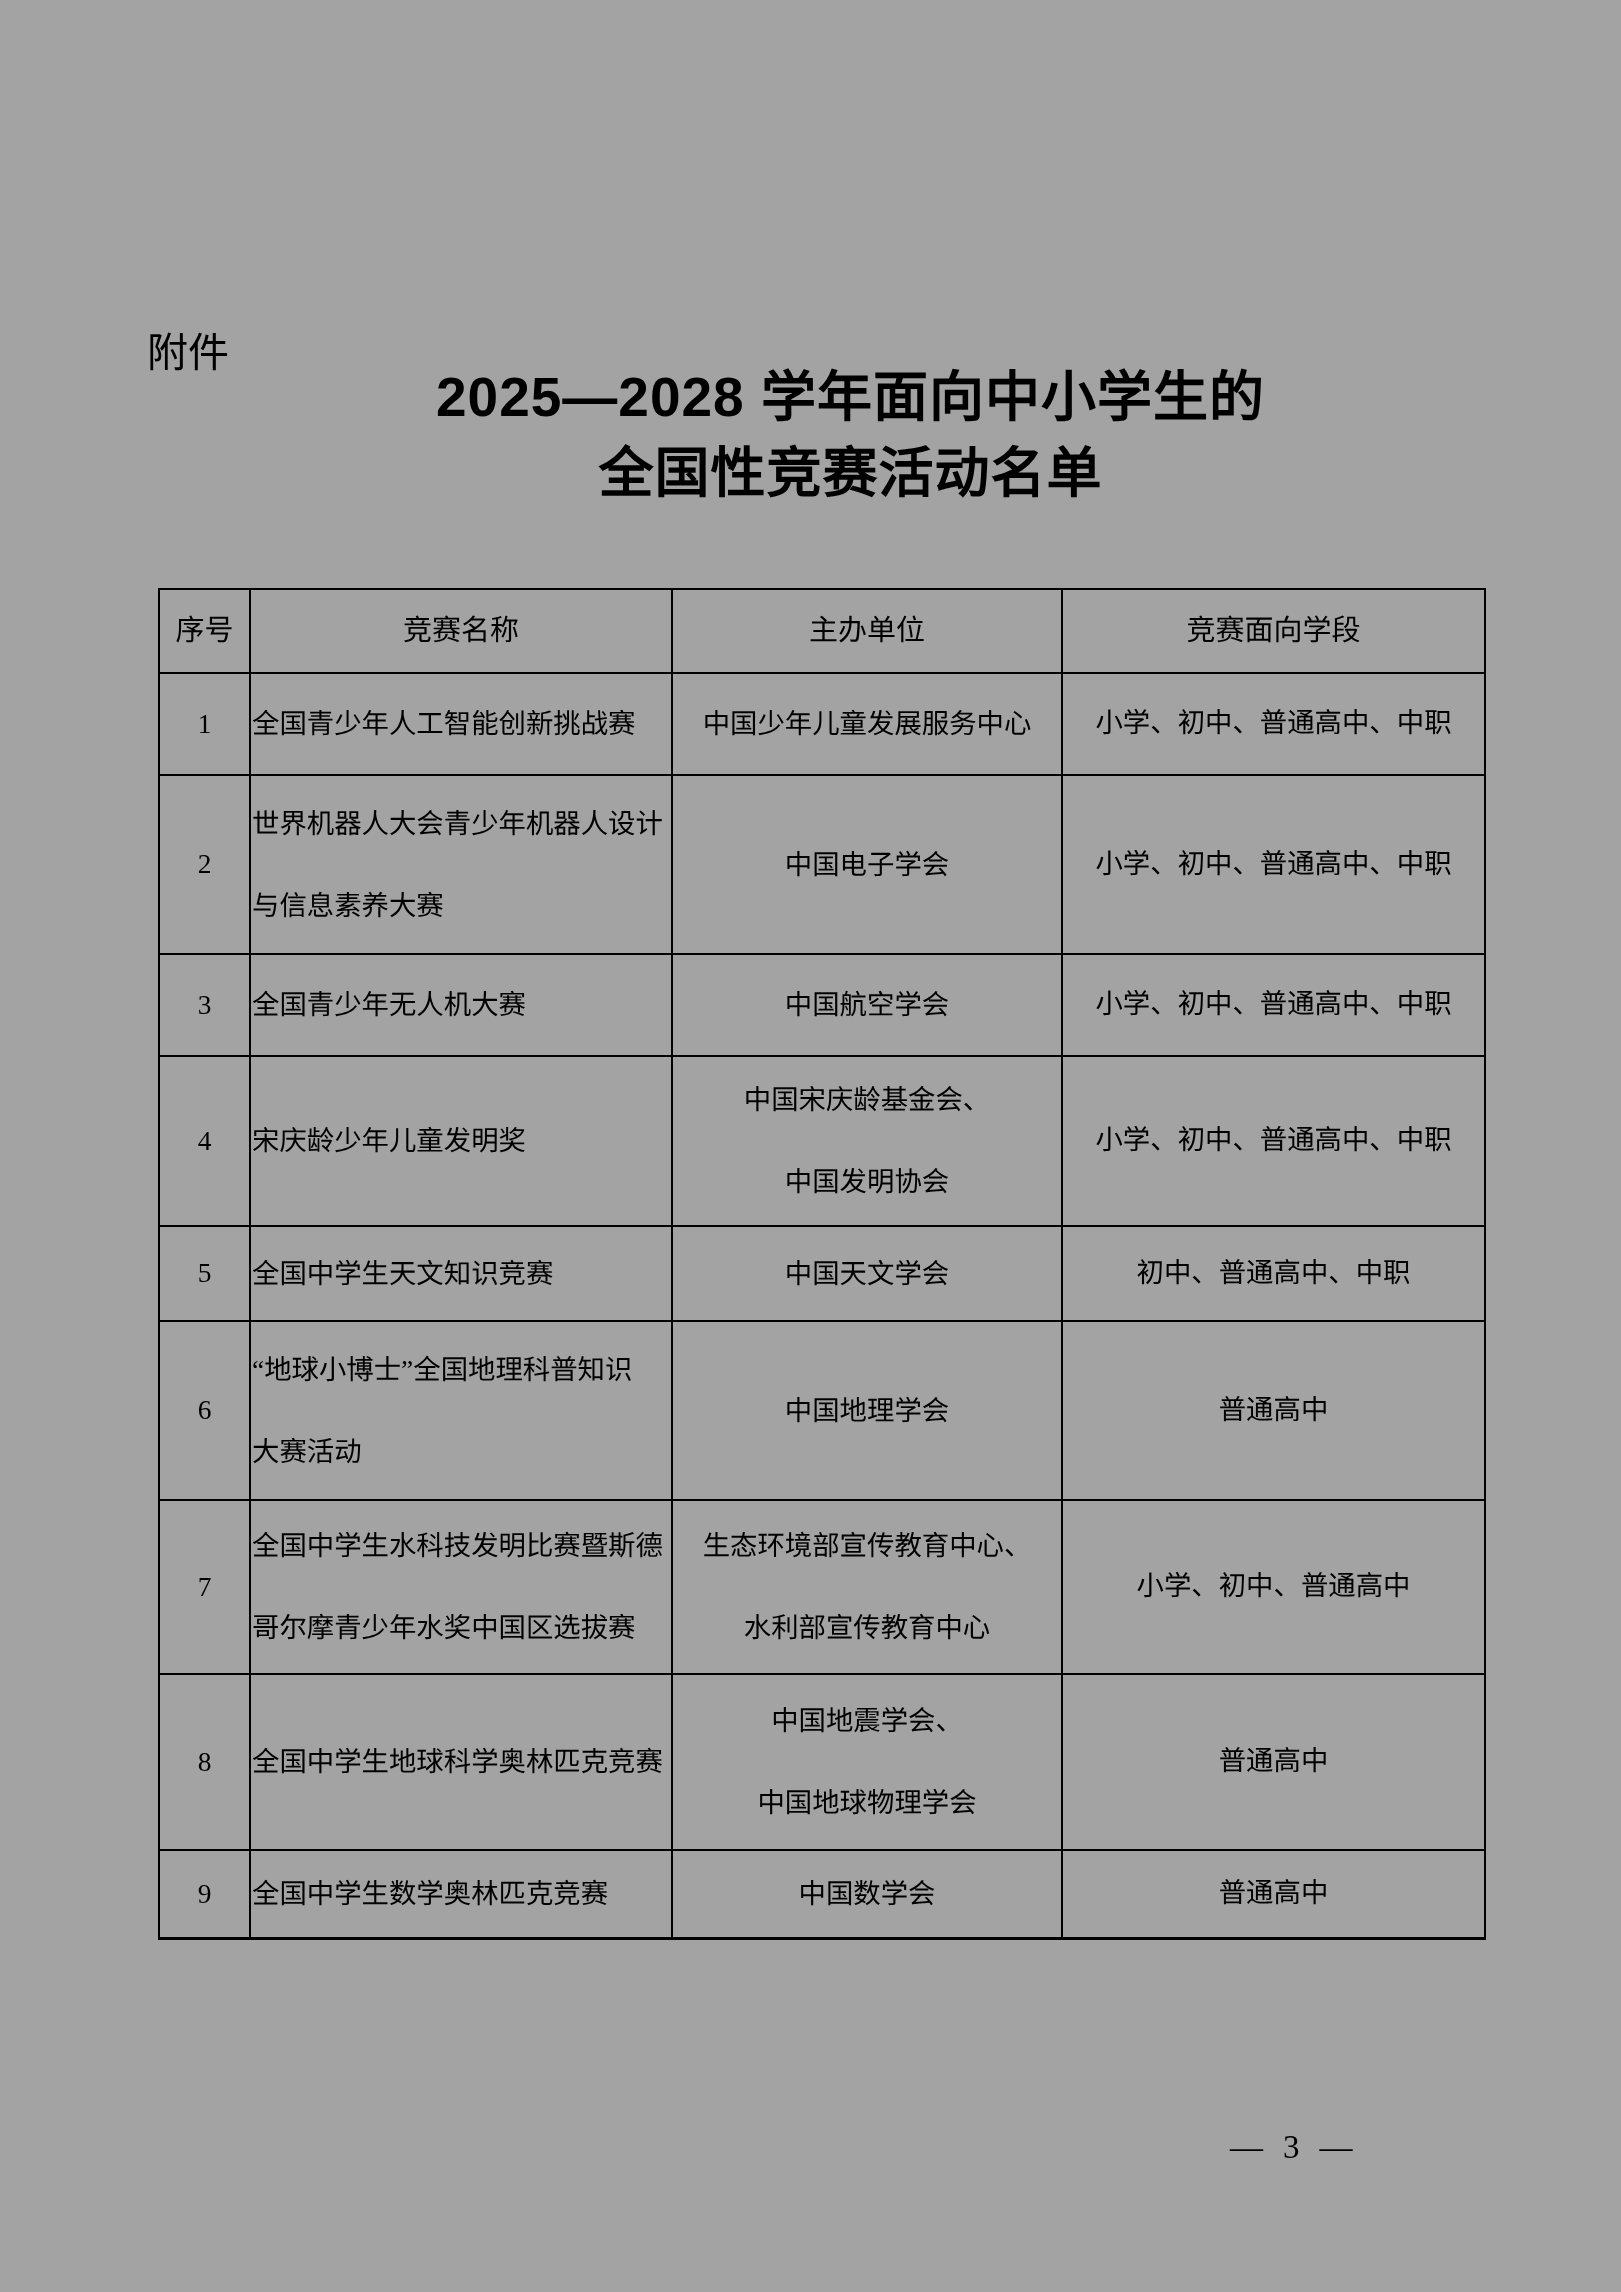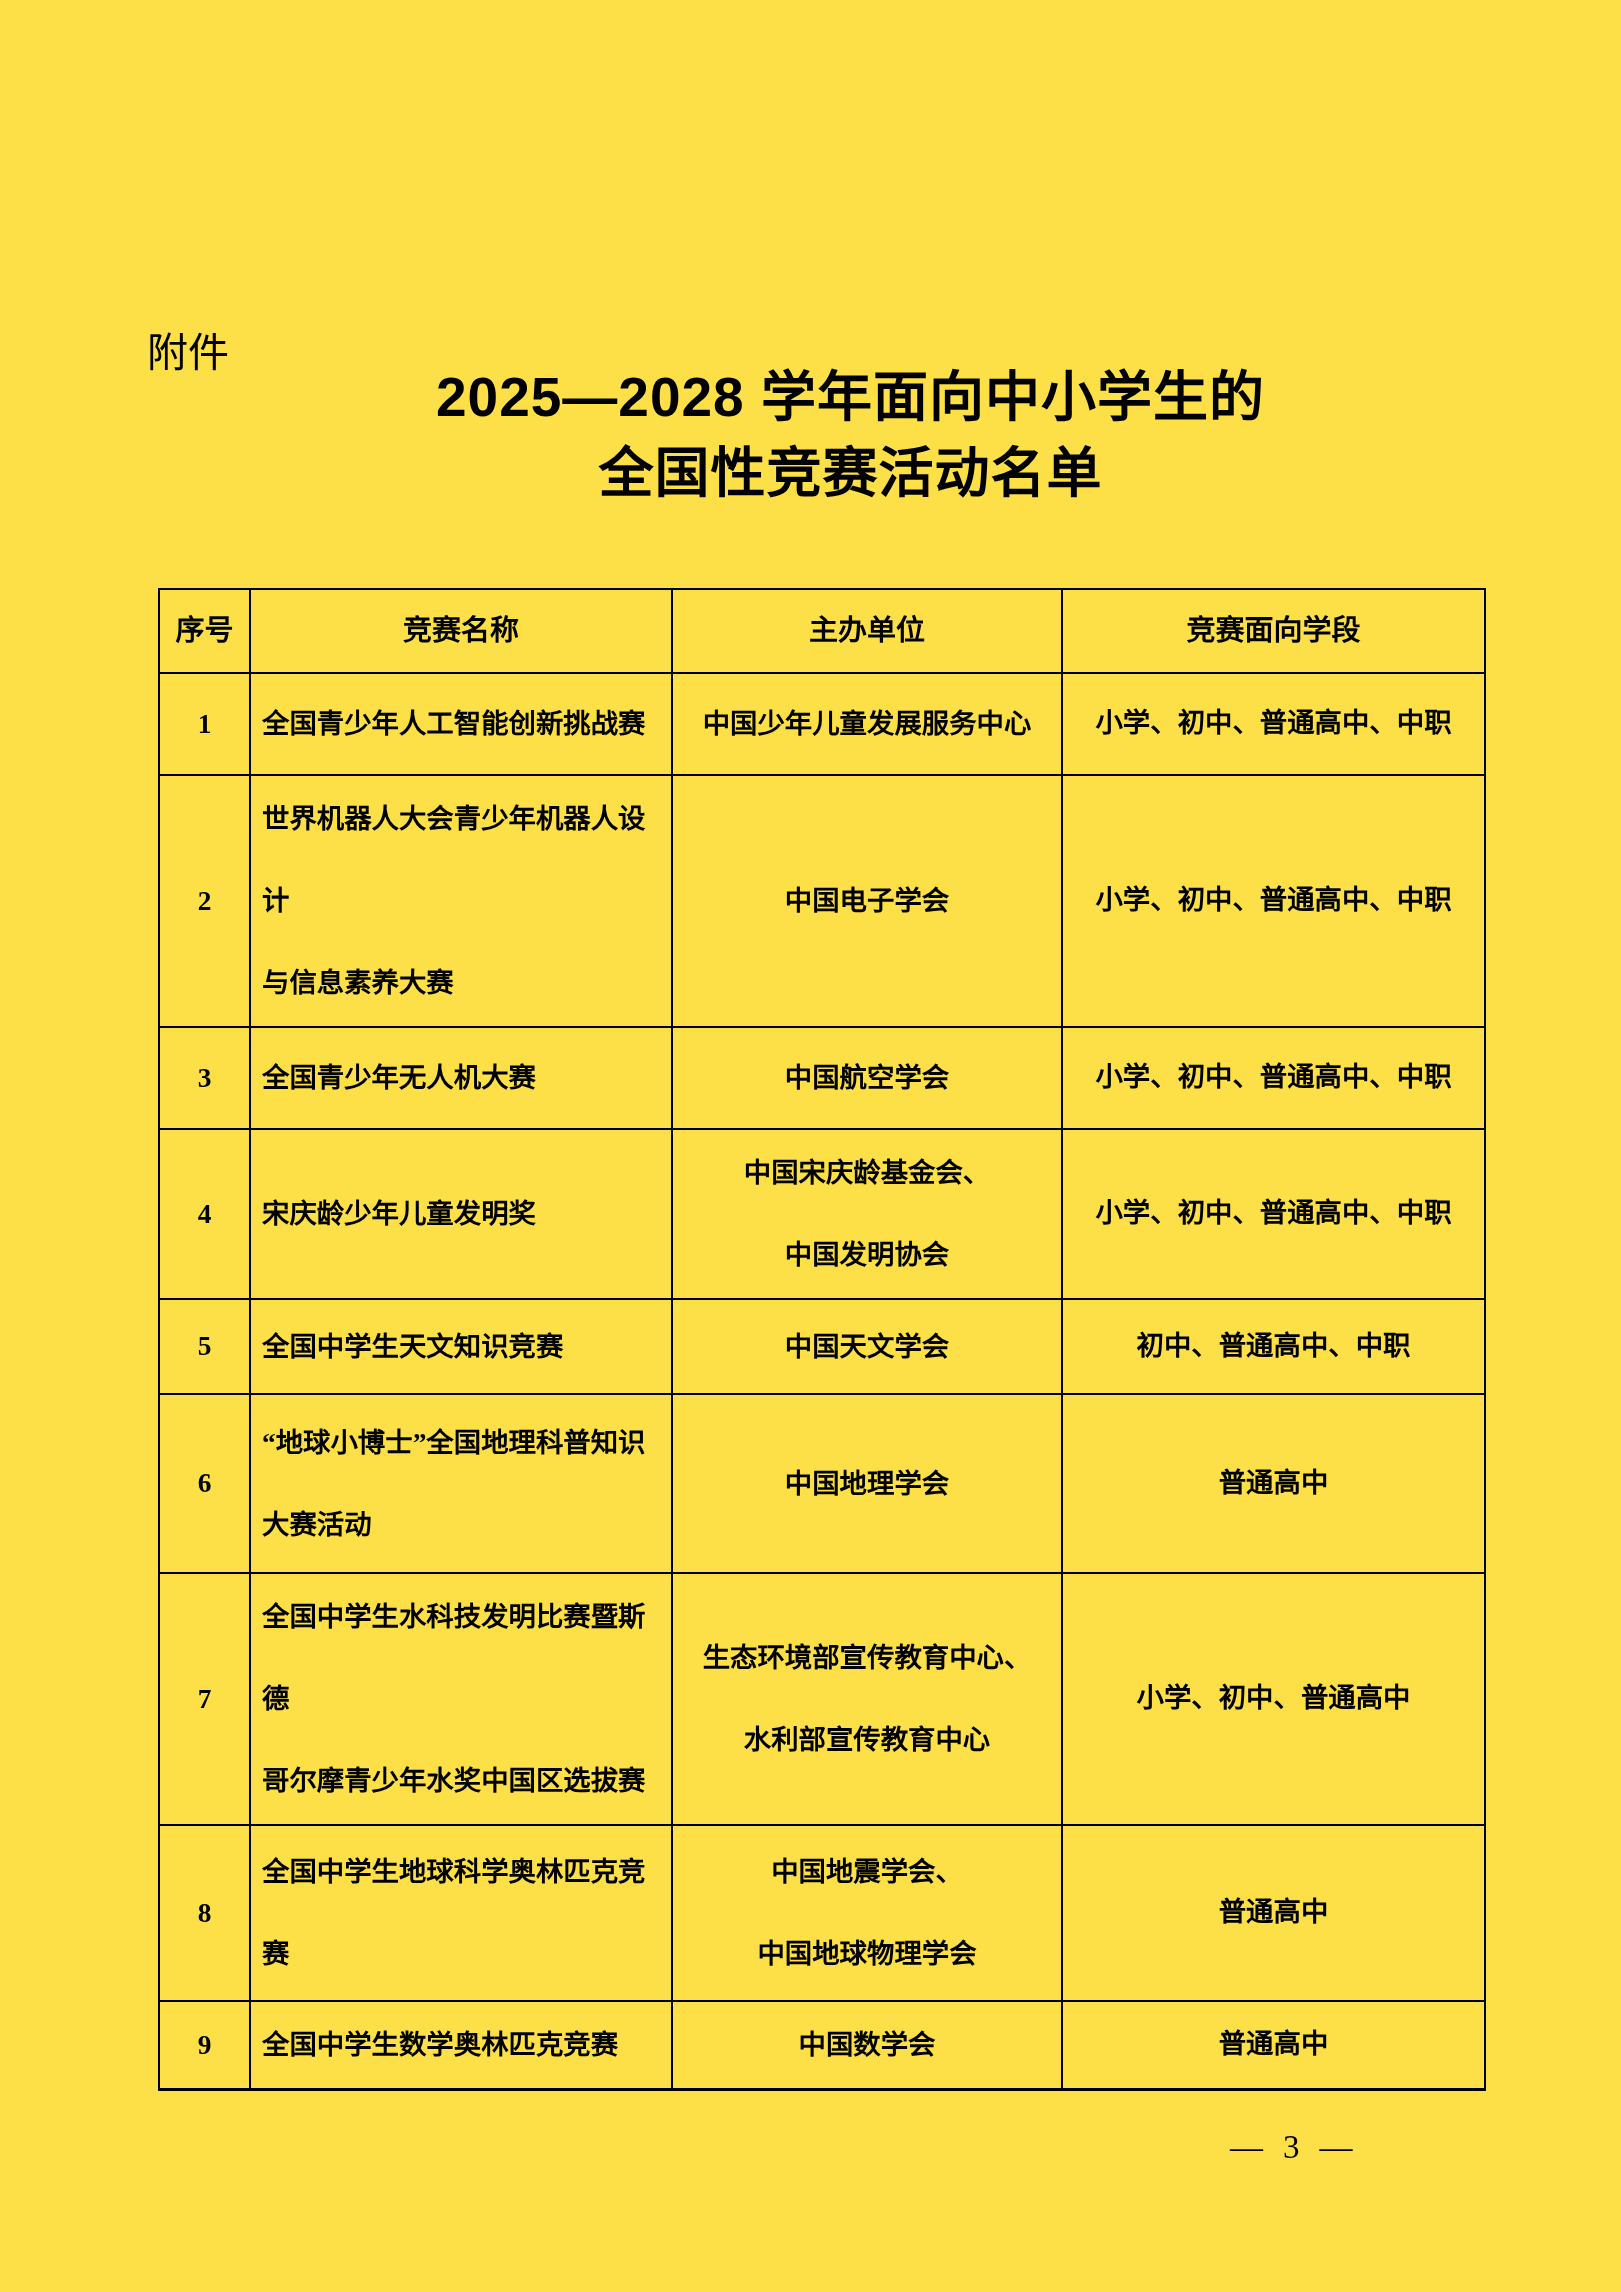--- a/index.html
+++ b/index.html
@@ -4,21 +4,21 @@
 <style>
   html, body {
     margin: 0;
     padding: 0;
     background: #ffffff;
   }
   .page {
     position: relative;
     width: 1621px;
     height: 2293px;
-    background: #fde047;
+    background: #a3a3a3;
     color: #000000;
     font-family: "Liberation Serif", serif;
     overflow: hidden;
   }
   .attachment-label {
     position: absolute;
     left: 147px;
     top: 329px;
     font-size: 41px;
     line-height: 1.2;
@@ -43,23 +43,23 @@
     left: 158px;
     top: 588px;
     width: 1327px;
     border-collapse: collapse;
     table-layout: fixed;
     font-size: 27.4px;
     color: #000;
   }
   .comp-table td, .comp-table th {
     border: 2px solid #000;
-    padding: 2px 11px;
+    padding: 2px 1px;
     vertical-align: middle;
-    font-weight: bold;
+    font-weight: normal;
     white-space: pre-line;
     overflow: hidden;
   }
   .comp-table th {
     font-size: 29px;
     text-align: center;
     line-height: 1.3;
   }
   tr.header-row {
     height: 84px;

